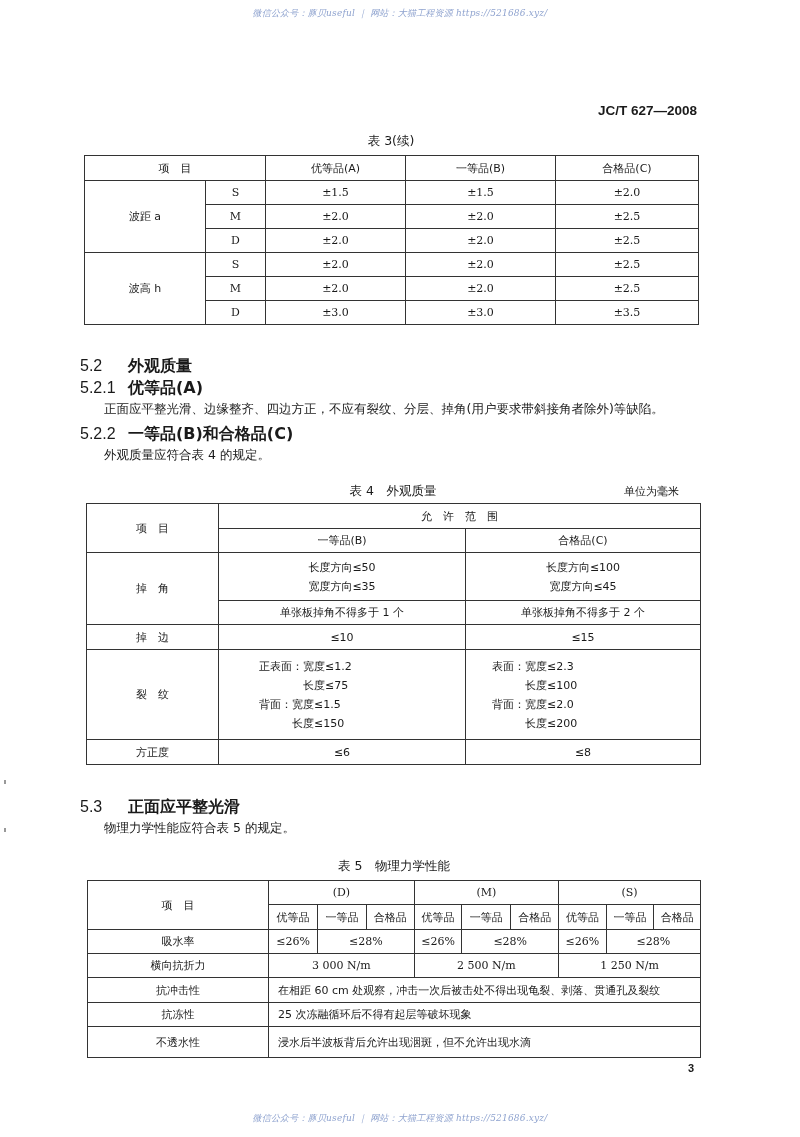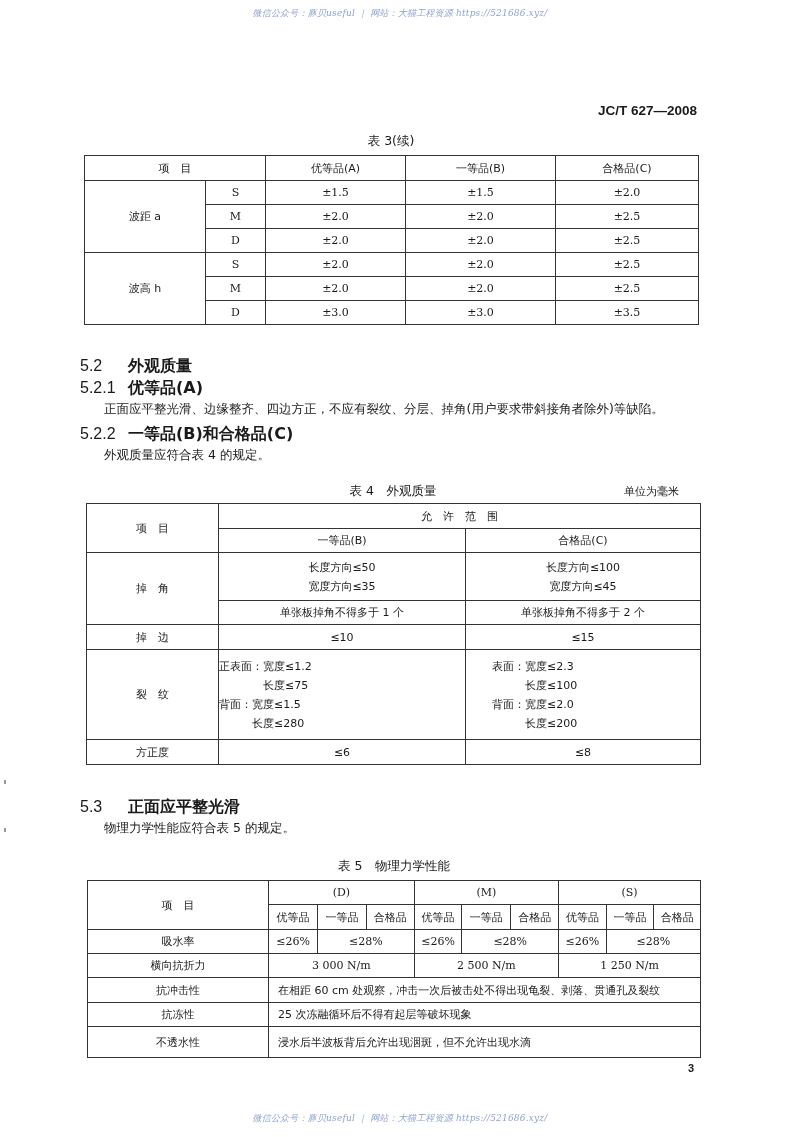--- a/index.html
+++ b/index.html
@@ -162,25 +162,25 @@
     <td>单张板掉角不得多于 1 个</td>
     <td>单张板掉角不得多于 2 个</td>
   </tr>
   <tr style="height:25px">
     <td>掉　边</td>
     <td>≤10</td>
     <td>≤15</td>
   </tr>
   <tr style="height:90px">
     <td>裂　纹</td>
-    <td class="crack" style="">
+    <td class="crack" style="padding-left:40px;">
       <div>正表面：宽度≤1.2</div>
       <div>　　　　长度≤75</div>
       <div>背面：宽度≤1.5</div>
-      <div>　　　长度≤280</div>
+      <div>　　　长度≤150</div>
     </td>
     <td class="crack" style="padding-left:26px;">
       <div>表面：宽度≤2.3</div>
       <div>　　　长度≤100</div>
       <div>背面：宽度≤2.0</div>
       <div>　　　长度≤200</div>
     </td>
   </tr>
   <tr style="height:25px">
     <td>方正度</td>

